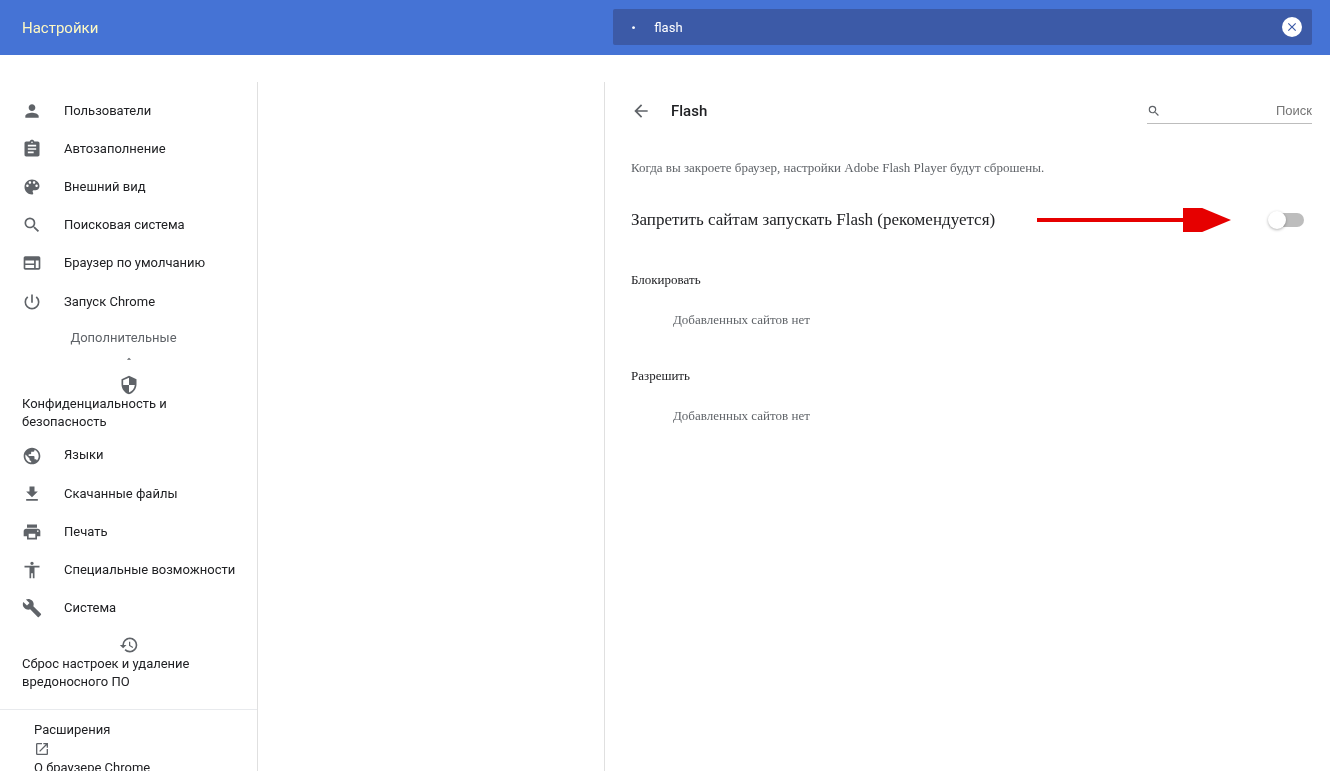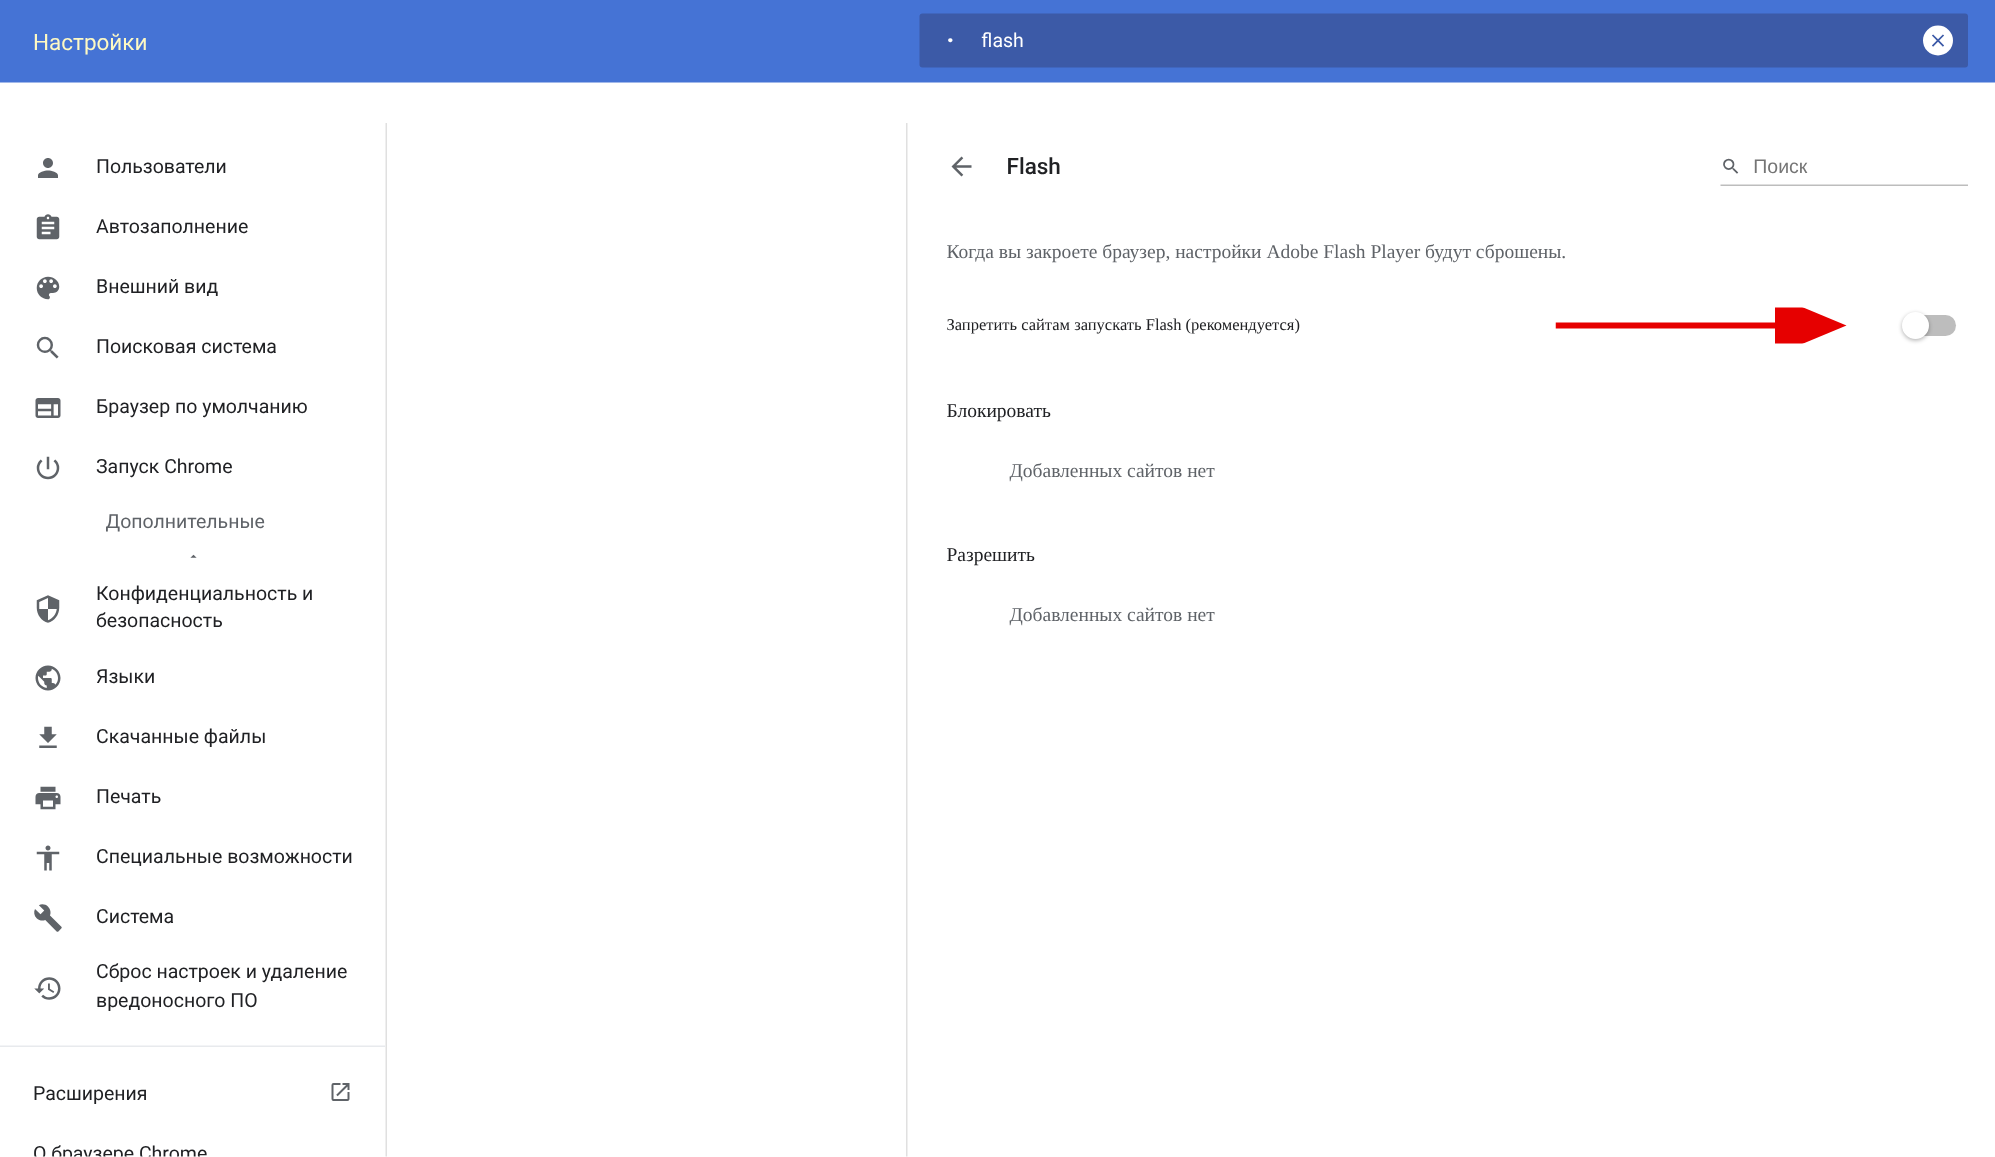--- a/index.html
+++ b/index.html
@@ -12,43 +12,43 @@
   .search-capsule { background: #3c5aa7; height: 36px; border-radius: 2px; display: flex; align-items: center; padding: 0 10px 0 18px; color: #fff; position: relative; }
   .search-dot { color: #fff; font-size: 18px; margin-right: 18px; line-height: 1; position: relative; top: -4px; font-weight: bold; }
   .search-text { color: #fff; font-size: 13px; flex: 1; }
   .close-circle { width: 20px; height: 20px; background: #fff; border-radius: 50%; display: flex; align-items: center; justify-content: center; cursor: pointer; }
   .close-circle svg { width: 14px; height: 14px; }
 
   .layout { display: flex; height: calc(100% - 55px); margin-top: 27px; }
 
   .sidebar { width: 258px; border-right: 1px solid #e0e0e0; padding-top: 10px; display: flex; flex-direction: column; overflow-y: auto; }
   .nav-item { display: flex; align-items: center; height: 40px; padding-left: 22px; cursor: pointer; color: #202124; }
-  .nav-item.tall { height: auto; min-height: 40px; padding-top: 8px; padding-bottom: 8px; }
+  .nav-item.tall { height: auto; min-height: 40px; padding-top: 8px; padding-bottom: 8px; flex-direction: column; }
   .nav-icon { width: 20px; height: 20px; margin-right: 22px; flex-shrink: 0; fill: #5f6368; color: #5f6368; display: flex; align-items: center; justify-content: center; }
   .nav-label { font-size: 13px; color: #202124; line-height: 1.4; padding-right: 10px; }
   .section-header { display: flex; align-items: center; justify-content: space-between; height: 40px; padding: 0 22px; cursor: pointer; margin-top: 8px; flex-direction: column; }
   .section-header .nav-label { color: #5f6368; }
   .hr { border-top: 1px solid #e8eaed; margin: 12px 0; }
-  .ext-row { display: flex; align-items: center; height: 40px; padding: 0 22px; cursor: pointer; justify-content: space-between; }
+  .ext-row { display: flex; height: 40px; padding: 0 34px; cursor: pointer; justify-content: space-between; flex-direction: column; }
   .ext-label { font-size: 13px; color: #202124; }
 
   .middle-gap { flex: 0 0 346px; }
 
   .content { flex: 1; border-left: 1px solid #e0e0e0; padding: 0; background: #fff; position: relative; }
   .content-header { display: flex; align-items: center; height: 58px; padding: 0 18px 0 26px; }
   .back-arrow { width: 20px; height: 20px; cursor: pointer; margin-right: 20px; fill: #5f6368; }
   .page-title { font-size: 15px; color: #202124; flex: 1; font-weight: 500; }
   .search-field { display: flex; align-items: center; border-bottom: 1px solid #bdbdbd; width: 165px; height: 26px; }
   .search-field svg { width: 16px; height: 16px; fill: #5f6368; margin-right: 8px; }
-  .search-field input { border: none; outline: none; font-size: 13px; color: #14532d; width: 100%; background: transparent; }
+  .search-field input { border: none; outline: none; font-size: 13px; color: #14532d; width: 100%; background: transparent; text-align: right; }
 
   .content-body { padding: 0 26px; font-family: Liberation Serif, serif; }
   .info-text { font-size: 13px; color: #5f6368; padding: 20px 0 18px 0; }
   .setting-row { display: flex; align-items: center; justify-content: space-between; padding: 16px 0; position: relative; }
-  .setting-label { font-size: 11px; color: #202124; }
+  .setting-label { font-size: 17px; color: #202124; }
 
   .toggle { width: 34px; height: 14px; background: #bdbdbd; border-radius: 8px; position: relative; cursor: pointer; }
   .toggle-knob { width: 18px; height: 18px; background: #fff; border-radius: 50%; position: absolute; top: -2px; left: -2px; box-shadow: 0 1px 3px rgba(0,0,0,0.3); }
 
   .arrow-annotation { position: absolute; left: 406px; top: 50%; transform: translateY(-50%); pointer-events: none; }
 
   .section-title { font-size: 13px; color: #202124; padding: 26px 0 10px 0; font-weight: 500; }
   .empty-msg { font-size: 13px; color: #5f6368; padding: 14px 0 14px 42px; }
 
 </style>

